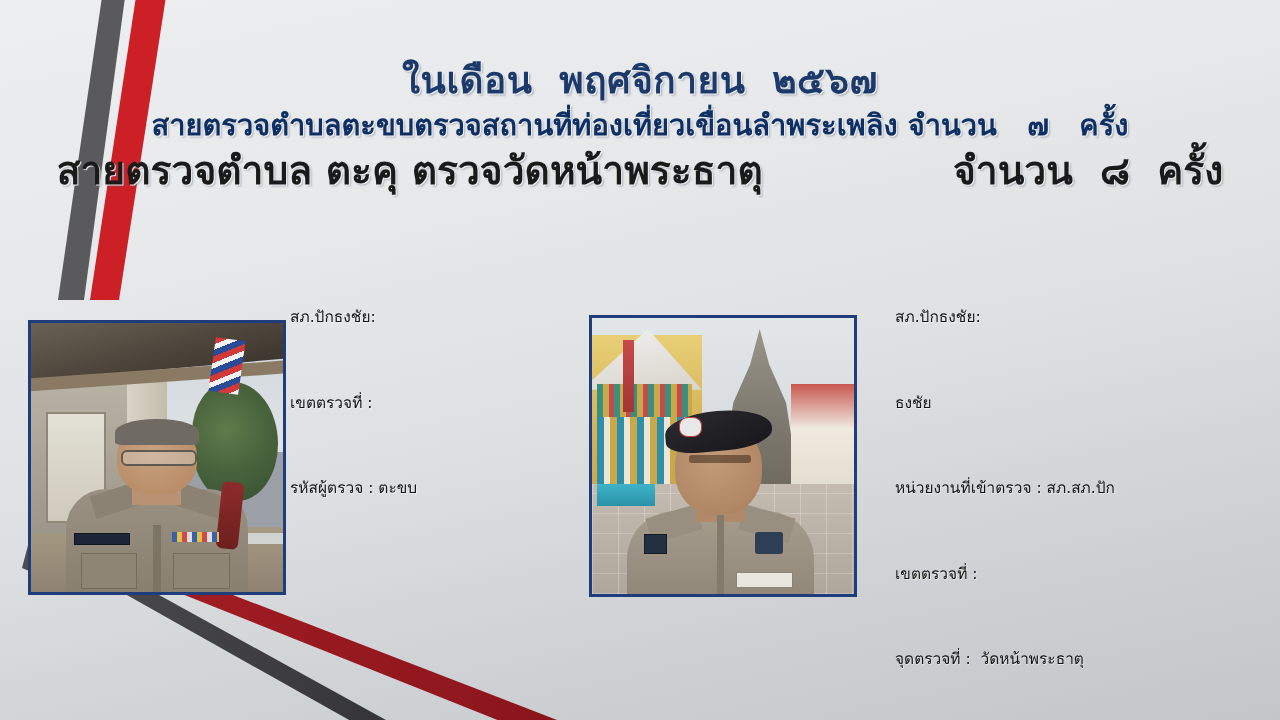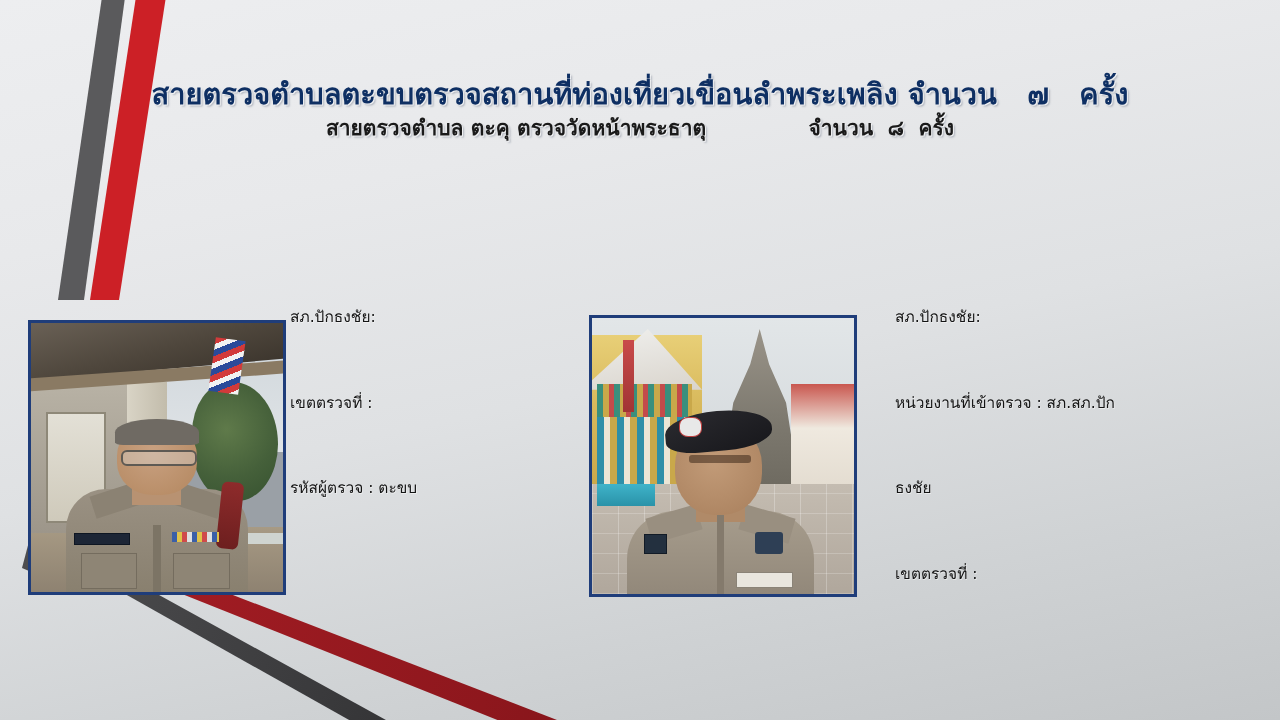--- a/index.html
+++ b/index.html
@@ -85,26 +85,26 @@
     letter-spacing: 0.5px;
     line-height: 1.15;
     text-shadow: 1px 1px 0 rgba(255,255,255,0.85), 2px 2px 2px rgba(90,100,120,0.45);
     white-space: pre;
   }
   .title-line-2 {
     font-size: 29px;
     font-weight: bold;
     color: #0e2f63;
     line-height: 1.28;
-    margin-top: 16px;
+    margin-top: 4px;
     text-shadow: 1px 1px 0 rgba(255,255,255,0.8), 2px 2px 2px rgba(90,100,120,0.4);
     white-space: pre;
   }
   .title-line-3 {
-    font-size: 21px;
+    font-size: 39px;
     font-weight: bold;
     color: #1a1a1a;
     line-height: 1.28;
     margin-top: 2px;
     text-shadow: 1px 1px 0 rgba(255,255,255,0.8), 2px 2px 2px rgba(90,100,120,0.4);
     white-space: pre;
   }
 
   
   .photo-frame {
@@ -249,20 +249,21 @@
 
 <div id="slide">
 
   <div class="stripe stripe-top-gray"></div>
   <div class="stripe stripe-top-red"></div>
   <div class="wedge-dark"></div>
   <div class="stripe-bot-gray"></div>
   <div class="stripe-bot-red"></div>
 
   <div class="title-block">
+    <div class="title-line-1">ในเดือน  พฤศจิกายน  ๒๕๖๗</div>
     <div class="title-line-2">สายตรวจตำบลตะขบตรวจสถานที่ท่องเที่ยวเขื่อนลำพระเพลิง จำนวน   ๗   ครั้ง</div>
     <div class="title-line-3">สายตรวจตำบล ตะคุ ตรวจวัดหน้าพระธาตุ              จำนวน  ๘  ครั้ง</div>
   </div>
 
   <div class="photo-frame photo-left">
     <div class="photo-canvas">
       <div class="lp-sky"></div>
       <div class="lp-tree"></div>
       <div class="lp-ground"></div>
       <div class="lp-wall"></div>
@@ -326,23 +327,24 @@
     <span class="info-line">รหัสผู้ตรวจ : ตะขบ</span>
     
     
     
     
     
   </div>
 
   <div class="info-block info-right">
     <span class="info-line">สภ.ปักธงชัย:</span>
+    <span class="info-line">ธงชัย</span>
     <span class="info-line">หน่วยงานที่เข้าตรวจ : สภ.สภ.ปัก</span>
-    <span class="info-line">ธงชัย</span>
     <span class="info-line">เขตตรวจที่ :</span>
+    <span class="info-line">จุดตรวจที่ :  วัดหน้าพระธาตุ</span>
     
     
     
     
     
     
     
   </div>
 
 </div>

